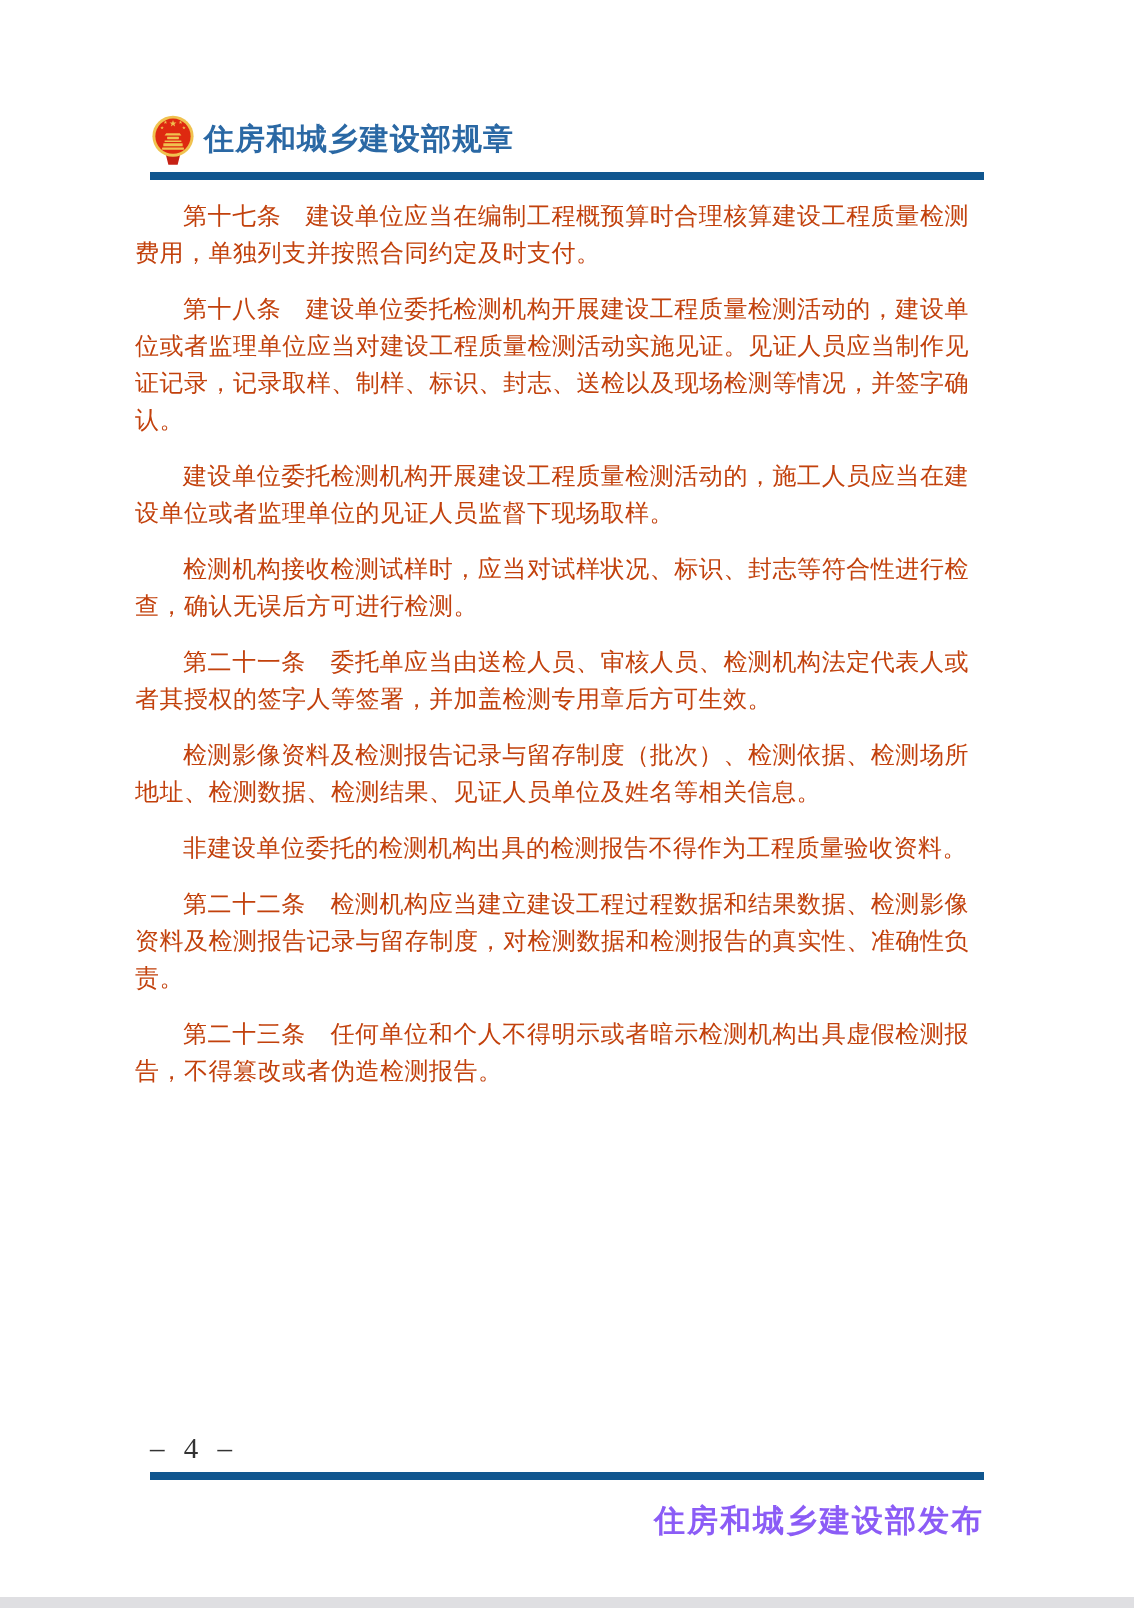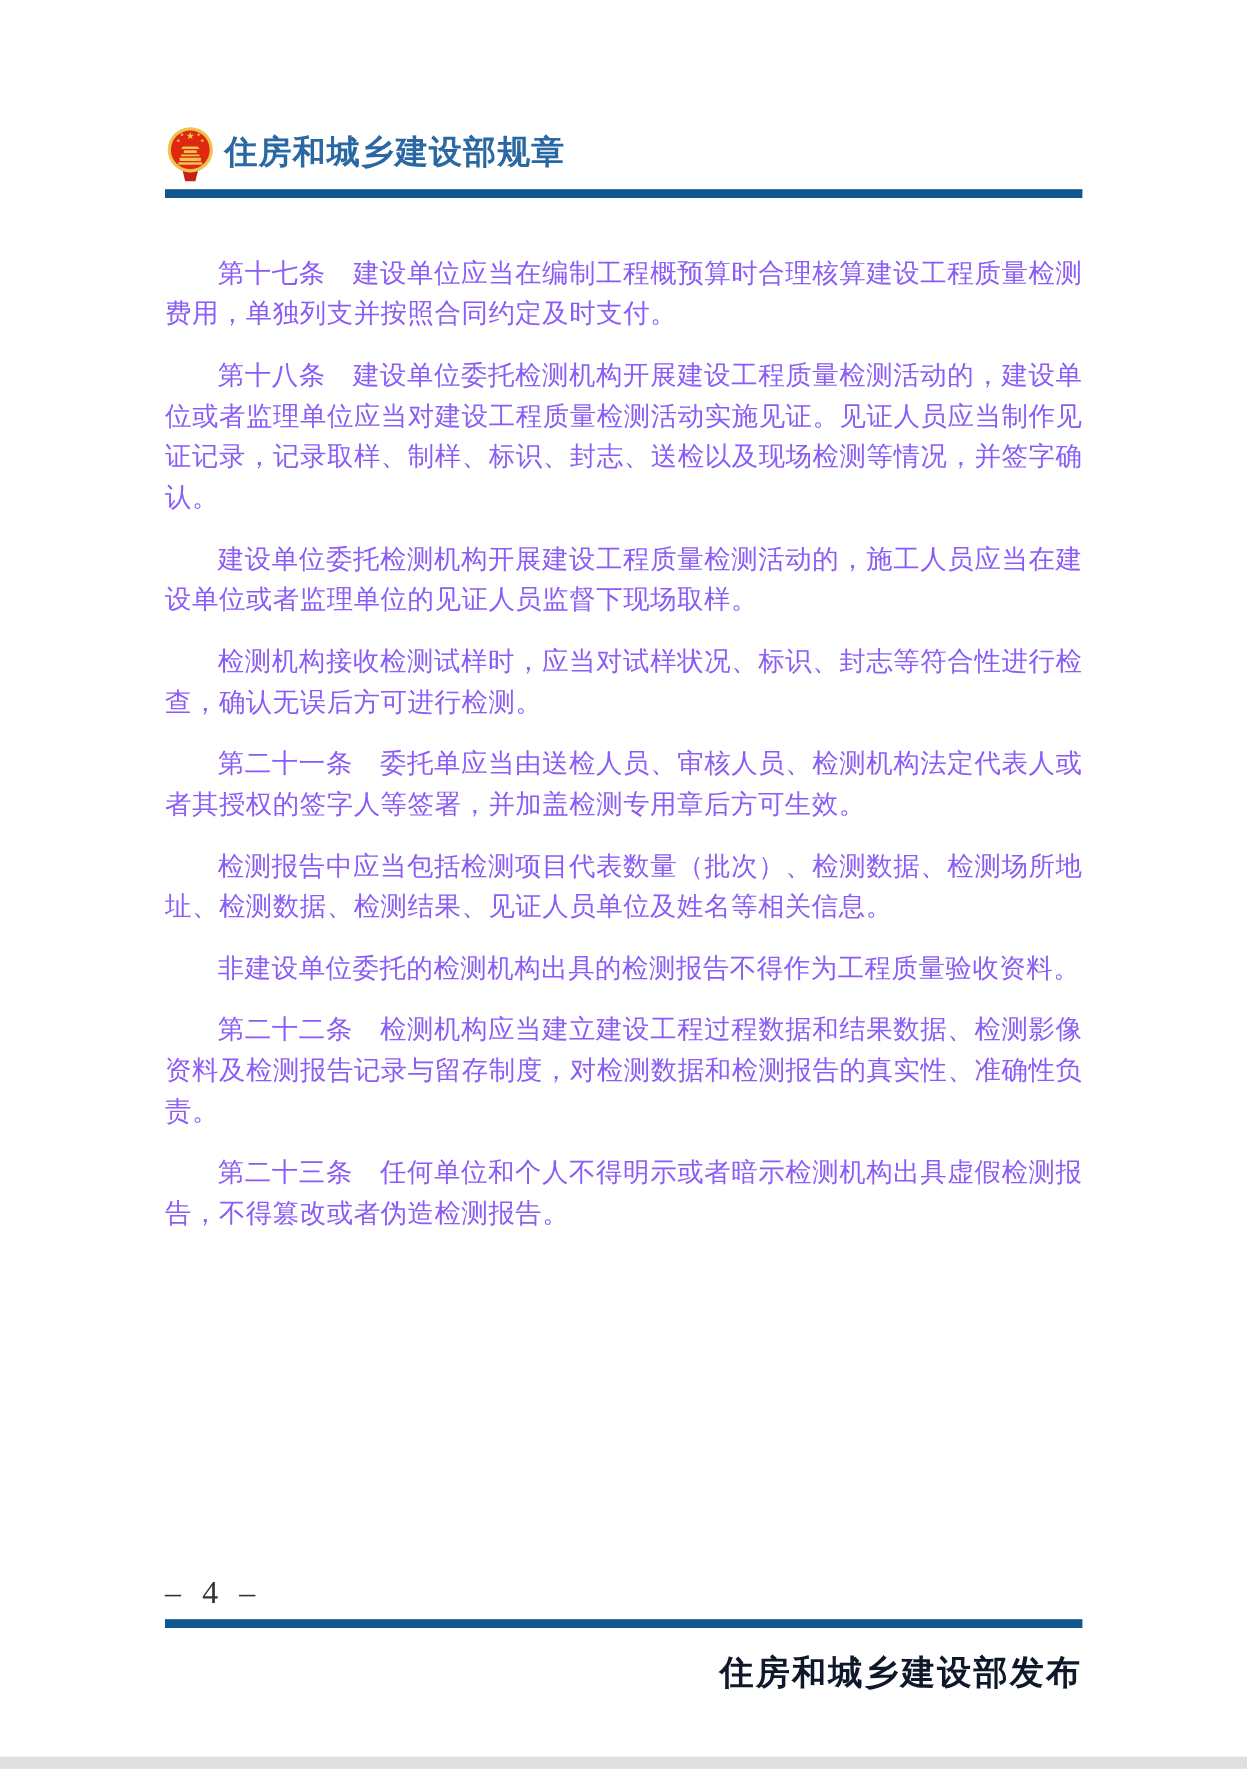--- a/index.html
+++ b/index.html
@@ -20,23 +20,22 @@
     font-size:30px;font-weight:bold;color:#2a68a4;letter-spacing:1px;
     white-space:nowrap;
   }
   .header-rule{
     position:absolute;left:150px;top:172px;width:834px;height:8px;
     background:#10568f;
   }
 
   
   .doc-body{
-    position:absolute;left:150px;top:198px;width:834px;
-    color:#8b5cf6;
-    margin-top:33px;
+    position:absolute;left:135px;top:198px;width:834px;
+    color:#c2410c;
   }
   .doc-body p{
     margin:0 0 19px 0;
     font-size:24px;
     line-height:37px;
     letter-spacing:0.5px;
     text-align:justify;
     text-indent:2em;
     font-family:"Liberation Serif","DejaVu Serif",serif;
   }
@@ -47,21 +46,21 @@
     font-size:29px;color:#333333;letter-spacing:6px;
     font-family:"Liberation Serif","DejaVu Serif",serif;
   }
   .footer-rule{
     position:absolute;left:150px;top:1472px;width:834px;height:8px;
     background:#10568f;
   }
   .publisher{
     position:absolute;left:150px;top:1500px;width:834px;
     text-align:right;
-    font-size:31px;font-weight:600;color:#0f172a;letter-spacing:2px;
+    font-size:31px;font-weight:600;color:#8b5cf6;letter-spacing:2px;
     font-family:"Liberation Serif","DejaVu Serif",serif;
   }
   .bottom-strip{
     position:absolute;left:0;top:1597px;width:1134px;height:11px;
     background:#dfdfe2;
   }
 </style>
 </head>
 <body>
 
@@ -89,21 +88,21 @@
   </div>
 
   <div class="header-rule"></div>
 
   <div class="doc-body">
     <p>第十七条　建设单位应当在编制工程概预算时合理核算建设工程质量检测费用，单独列支并按照合同约定及时支付。</p>
     <p>第十八条　建设单位委托检测机构开展建设工程质量检测活动的，建设单位或者监理单位应当对建设工程质量检测活动实施见证。见证人员应当制作见证记录，记录取样、制样、标识、封志、送检以及现场检测等情况，并签字确认。</p>
     <p>建设单位委托检测机构开展建设工程质量检测活动的，施工人员应当在建设单位或者监理单位的见证人员监督下现场取样。</p>
     <p>检测机构接收检测试样时，应当对试样状况、标识、封志等符合性进行检查，确认无误后方可进行检测。</p>
     <p>第二十一条　委托单应当由送检人员、审核人员、检测机构法定代表人或者其授权的签字人等签署，并加盖检测专用章后方可生效。</p>
-    <p>检测报告中应当包括检测项目代表数量（批次）、检测数据、检测场所地址、检测数据、检测结果、见证人员单位及姓名等相关信息。</p>
+    <p>检测影像资料及检测报告记录与留存制度（批次）、检测依据、检测场所地址、检测数据、检测结果、见证人员单位及姓名等相关信息。</p>
     <p>非建设单位委托的检测机构出具的检测报告不得作为工程质量验收资料。</p>
     <p>第二十二条　检测机构应当建立建设工程过程数据和结果数据、检测影像资料及检测报告记录与留存制度，对检测数据和检测报告的真实性、准确性负责。</p>
     <p>第二十三条　任何单位和个人不得明示或者暗示检测机构出具虚假检测报告，不得篡改或者伪造检测报告。</p>
   </div>
 
   <div class="page-number">– 4 –</div>
 
   <div class="footer-rule"></div>
 
   <div class="publisher">住房和城乡建设部发布</div>

